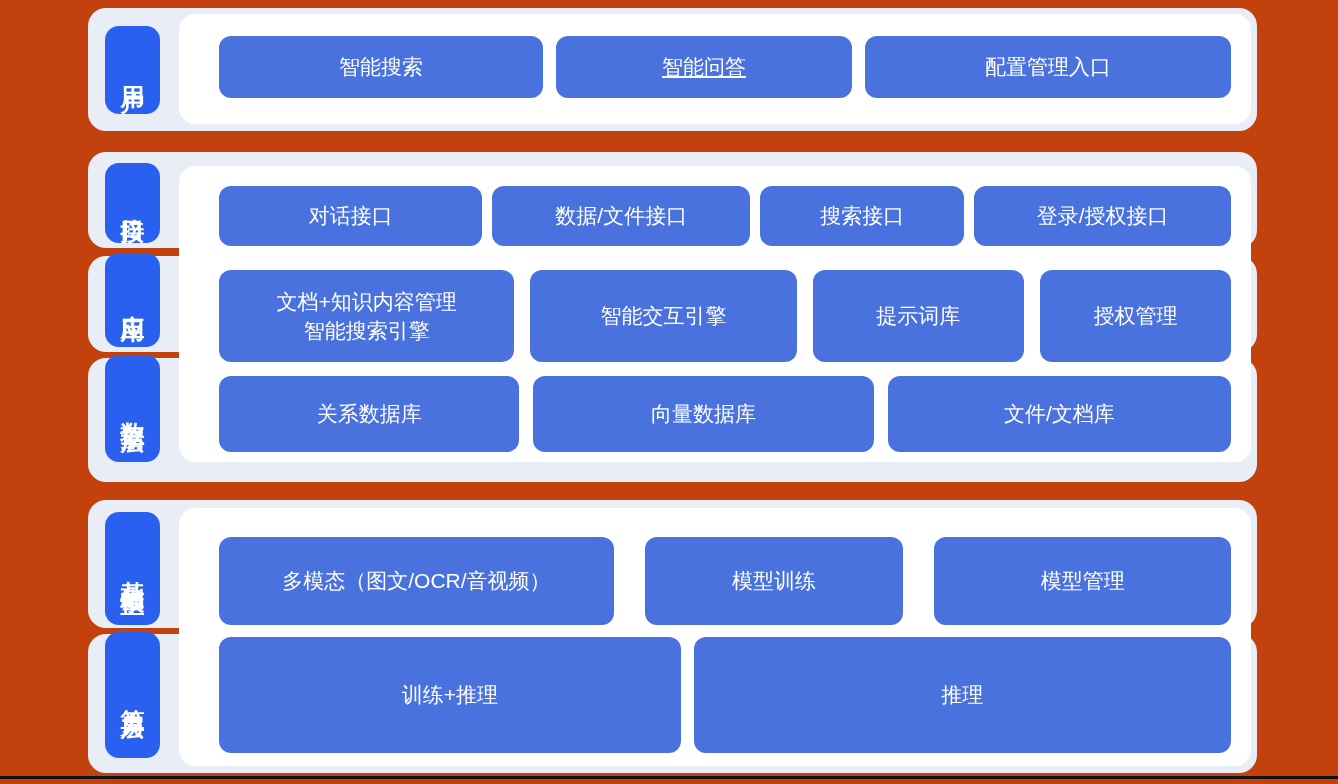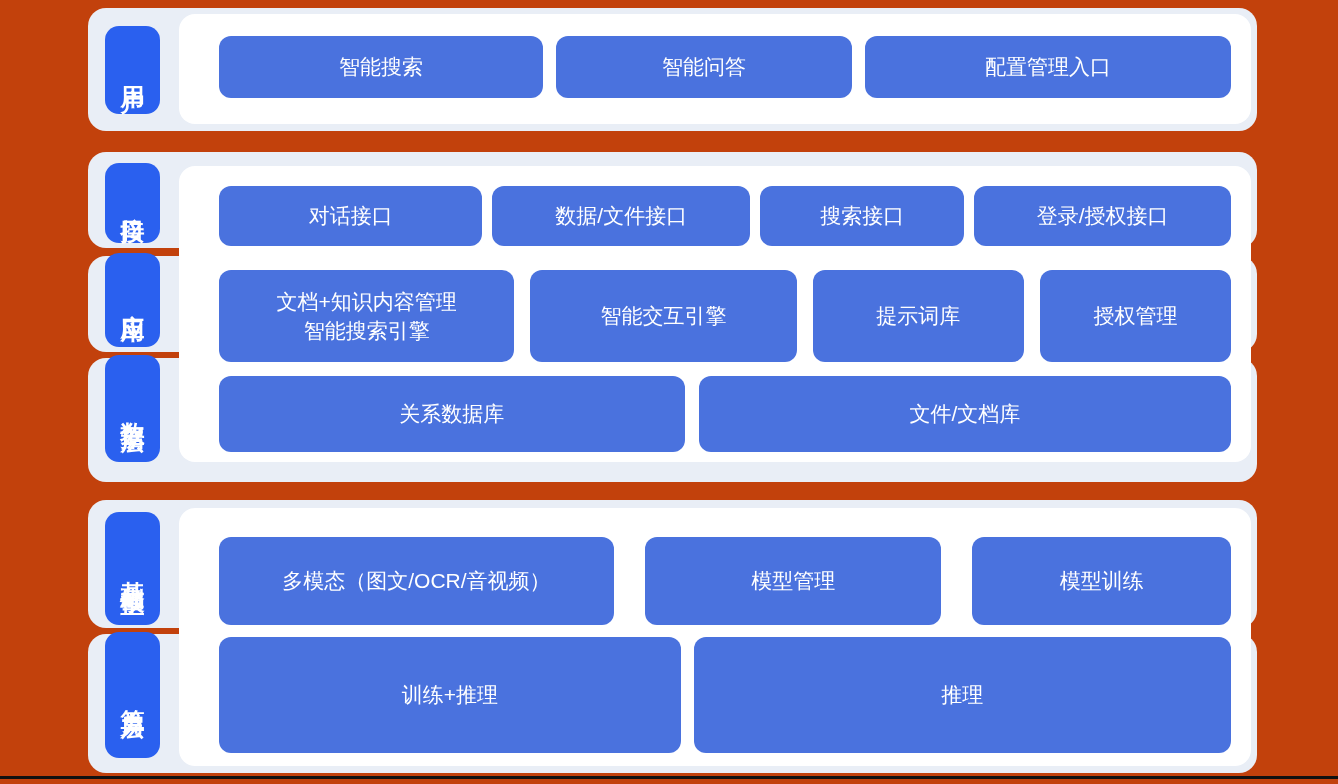--- a/index.html
+++ b/index.html
@@ -89,21 +89,21 @@
 
   <div class="vlabel" style="top:26px;  height:88px;">用户</div>
   <div class="vlabel" style="top:163px; height:80px;">接口</div>
   <div class="vlabel" style="top:253px; height:94px;">应用</div>
   <div class="vlabel" style="top:355px; height:107px;">数据层</div>
   <div class="vlabel" style="top:512px; height:113px;">基础模型</div>
   <div class="vlabel" style="top:632px; height:126px;">算力层</div>
 
   <div class="row" style="top:36px; height:62px; gap:13px;">
     <div class="btn" style="flex:324 1 0;">智能搜索</div>
-    <div class="btn" style="flex:296 1 0;">智能问答</div>
+    <div class="btn" style="flex:296 1 0;text-decoration:underline;">智能问答</div>
     <div class="btn" style="flex:366 1 0;">配置管理入口</div>
   </div>
 
   <div class="row" style="top:186px; height:60px; gap:10px;">
     <div class="btn" style="flex:204 1 0;">对话接口</div>
     <div class="btn" style="flex:200 1 0;">数据/文件接口</div>
     <div class="btn" style="flex:158 1 0;">搜索接口</div>
     <div class="btn" style="flex:199 1 0;">登录/授权接口</div>
   </div>
 
@@ -112,29 +112,30 @@
       <span>文档+知识内容管理</span>
       <span>智能搜索引擎</span>
     </div>
     <div class="btn" style="flex:266 1 0;">智能交互引擎</div>
     <div class="btn" style="flex:211 1 0;">提示词库</div>
     <div class="btn" style="flex:191 1 0;">授权管理</div>
   </div>
 
   <div class="row" style="top:376px; height:76px; gap:14px;">
     <div class="btn" style="flex:300 1 0;">关系数据库</div>
+    <div class="btn" style="flex:340 1 0;">向量数据库</div>
     <div class="btn" style="flex:343 1 0;text-align:center;">文件/文档库</div>
   </div>
 
   <div class="row" style="top:537px; height:88px; gap:31px;justify-content:space-between;">
     <div class="btn" style="flex:394 1 0;">
       <span>多模态（图文/OCR/音视频）</span>
     </div>
+    <div class="btn" style="flex:258 1 0;">模型训练</div>
     <div class="btn" style="flex:296 1 0;">模型管理</div>
-    <div class="btn" style="flex:258 1 0;">模型训练</div>
   </div>
 
   <div class="row" style="top:637px; height:116px; gap:13px;">
     <div class="btn" style="flex:462 1 0;">训练+推理</div>
     <div class="btn" style="flex:538 1 0;">推理</div>
   </div>
 
   <div class="bottom-line"></div>
 </div>
 

